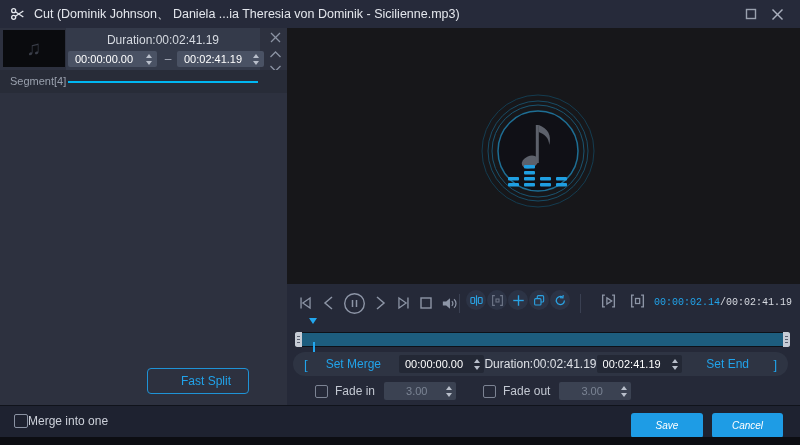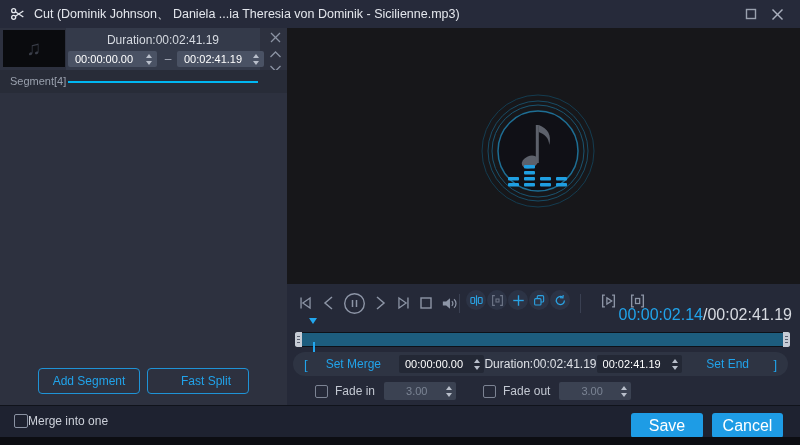--- a/index.html
+++ b/index.html
@@ -41,21 +41,21 @@
   .preview{position:absolute;left:287px;top:28px;width:513px;height:256px;background:#17171a;}
   
   .controls{position:absolute;left:287px;top:284px;width:513px;height:121px;background:#252938;}
   .transport{position:absolute;left:10px;top:7px;height:24px;display:flex;align-items:center;gap:6px;}
   .tbtn{display:flex;align-items:center;justify-content:center;cursor:pointer;}
   .vdiv{position:absolute;top:10px;width:1px;height:19px;background:#3a4052;}
   .circles{position:absolute;left:179px;top:6px;display:flex;gap:1px;}
   .cbtn{width:20px;height:20px;border-radius:50%;background:#2c3345;display:flex;
     align-items:center;justify-content:center;cursor:pointer;}
   .segplay{position:absolute;left:311px;top:8px;display:flex;gap:8px;}
-  .time-display{position:absolute;right:8px;top:22px;font-size:16px;white-space:nowrap;}
+  .time-display{position:absolute;right:8px;top:13px;font-size:10px;white-space:nowrap;font-family:Liberation Mono, monospace;}
   .time-display .cur{color:#21a3ea;}
   .time-display .tot{color:#d7dae1;}
   .track{position:absolute;left:8px;top:48px;width:495px;height:15px;background:#1d5d7e;
     border-top:1px solid #0e1118;border-bottom:1px solid #0e1118;cursor:pointer;}
   .handle{position:absolute;top:-1px;width:7px;height:15px;background:#c7ccd5;
     display:flex;flex-direction:column;align-items:center;justify-content:center;gap:2px;cursor:ew-resize;}
   .handle i{width:3px;height:1px;background:#596070;display:block;}
   .handle.l{left:0;border-radius:2px 0 0 2px;}
   .handle.r{right:0;border-radius:0 2px 2px 0;}
   .playhead{position:absolute;top:40px;width:9px;cursor:ew-resize;}
@@ -79,21 +79,21 @@
   .fade-input input{background:transparent;border:0;outline:0;color:#7b8494;font-size:11px;
     font-family:"Liberation Sans",sans-serif;width:40px;padding:0;}
   
   .footer{position:absolute;left:0;top:405px;width:800px;height:32px;background:#1e2230;
     border-top:1px solid #10131b;}
   .bottom-edge{position:absolute;left:0;top:437px;width:800px;height:8px;background:#0c0d12;}
   .merge{position:absolute;left:14px;top:8px;display:flex;align-items:center;
     font-size:12px;color:#ccd0d9;}
   .cb-lg{width:14px;height:14px;border:1px solid #8a92a2;border-radius:2px;background:transparent;cursor:pointer;}
   .footer-btn{position:absolute;top:7px;height:25px;border:0;border-radius:3px;color:#fff;
-    font-size:16px;font-family:"Liberation Sans",sans-serif;cursor:pointer;}
+    font-size:10px;font-family:"Liberation Sans",sans-serif;cursor:pointer;font-style:italic;}
   
   .spin{display:inline-flex;flex-direction:column;gap:3px;cursor:pointer;}
   .spin .up{width:0;height:0;border-left:3.5px solid transparent;border-right:3.5px solid transparent;
     border-bottom:4px solid #b9bfcb;}
   .spin .dn{width:0;height:0;border-left:3.5px solid transparent;border-right:3.5px solid transparent;
     border-top:4px solid #b9bfcb;}
   svg{display:block;}
 </style>
 </head>
 <body>
@@ -162,21 +162,20 @@
       <svg width="13" height="9" viewBox="0 0 13 9">
         <polyline points="1.5,2 6.5,7 11.5,2" fill="none" stroke="#8b93a3" stroke-width="1.3"></polyline>
       </svg>
     </span>
 
     <div class="seg-label-row">
       <span class="seg-name">Segment[4]</span>
       <span class="seg-line" style="background:#00b7f2;"></span>
     </div>
 
-    <button class="panel-btn" style="left:38px;">Add Segment</button>
     <button class="panel-btn" style="left:147px;padding-left:16px;">Fast Split</button>
   </div>
 
   <div class="preview">
     <svg width="140" height="150" viewBox="0 0 140 150" style="position:absolute;left:181px;top:55px;">
       <circle cx="70" cy="68" r="56" fill="none" stroke="#143c50" stroke-width="1"></circle>
       <circle cx="70" cy="68" r="50" fill="none" stroke="#184b64" stroke-width="1"></circle>
       <circle cx="70" cy="68" r="46" fill="none" stroke="#1a5470" stroke-width="1"></circle>
       <circle cx="70" cy="68" r="40" fill="#101016" stroke="#1e6e94" stroke-width="1.5"></circle>
       <g fill="#5d616b">

